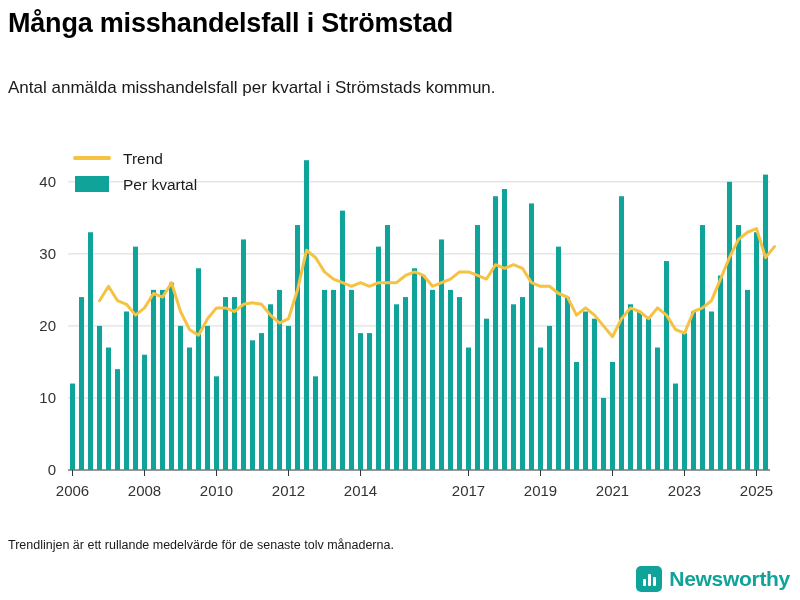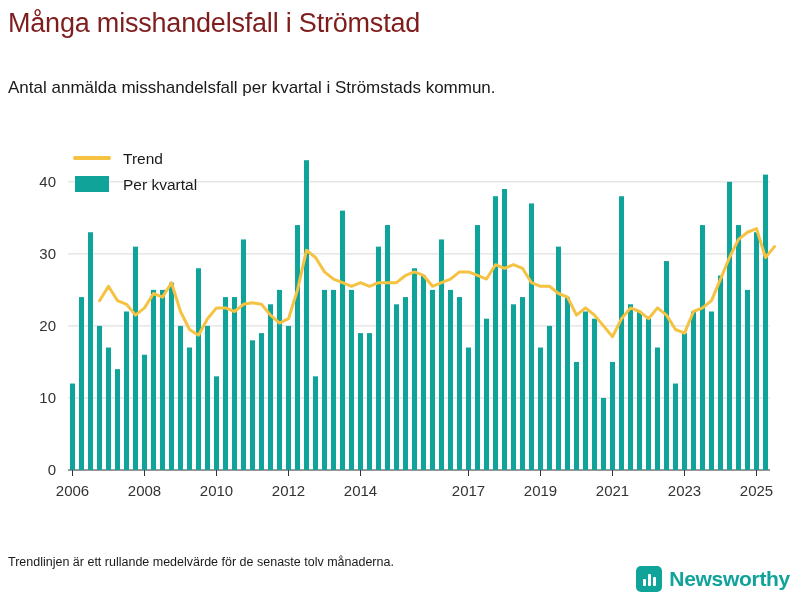--- a/index.html
+++ b/index.html
@@ -20,43 +20,42 @@
     width: 800px;
     height: 600px;
     box-sizing: border-box;
     padding: 0;
   }
   .title {
     position: absolute;
     left: 8px;
     top: 8px;
     font-size: 27px;
-    font-weight: normal;
+    font-weight: bold;
     letter-spacing: -0.2px;
-    color: #7f1d1d;
+    color: #000000;
     white-space: nowrap;
   }
   .subtitle {
     position: absolute;
     left: 8px;
     top: 78px;
     font-size: 17px;
     font-weight: normal;
     color: #1a1a1a;
     white-space: nowrap;
     text-align: center;
   }
   .footnote {
     position: absolute;
     left: 8px;
     top: 538px;
     font-size: 12.5px;
     color: #1a1a1a;
     white-space: nowrap;
-    margin-top: 17px;
   }
   .chart-area {
     position: absolute;
     left: 0;
     top: 125px;
     width: 800px;
     height: 385px;
   }
   svg { display: block; }
 

